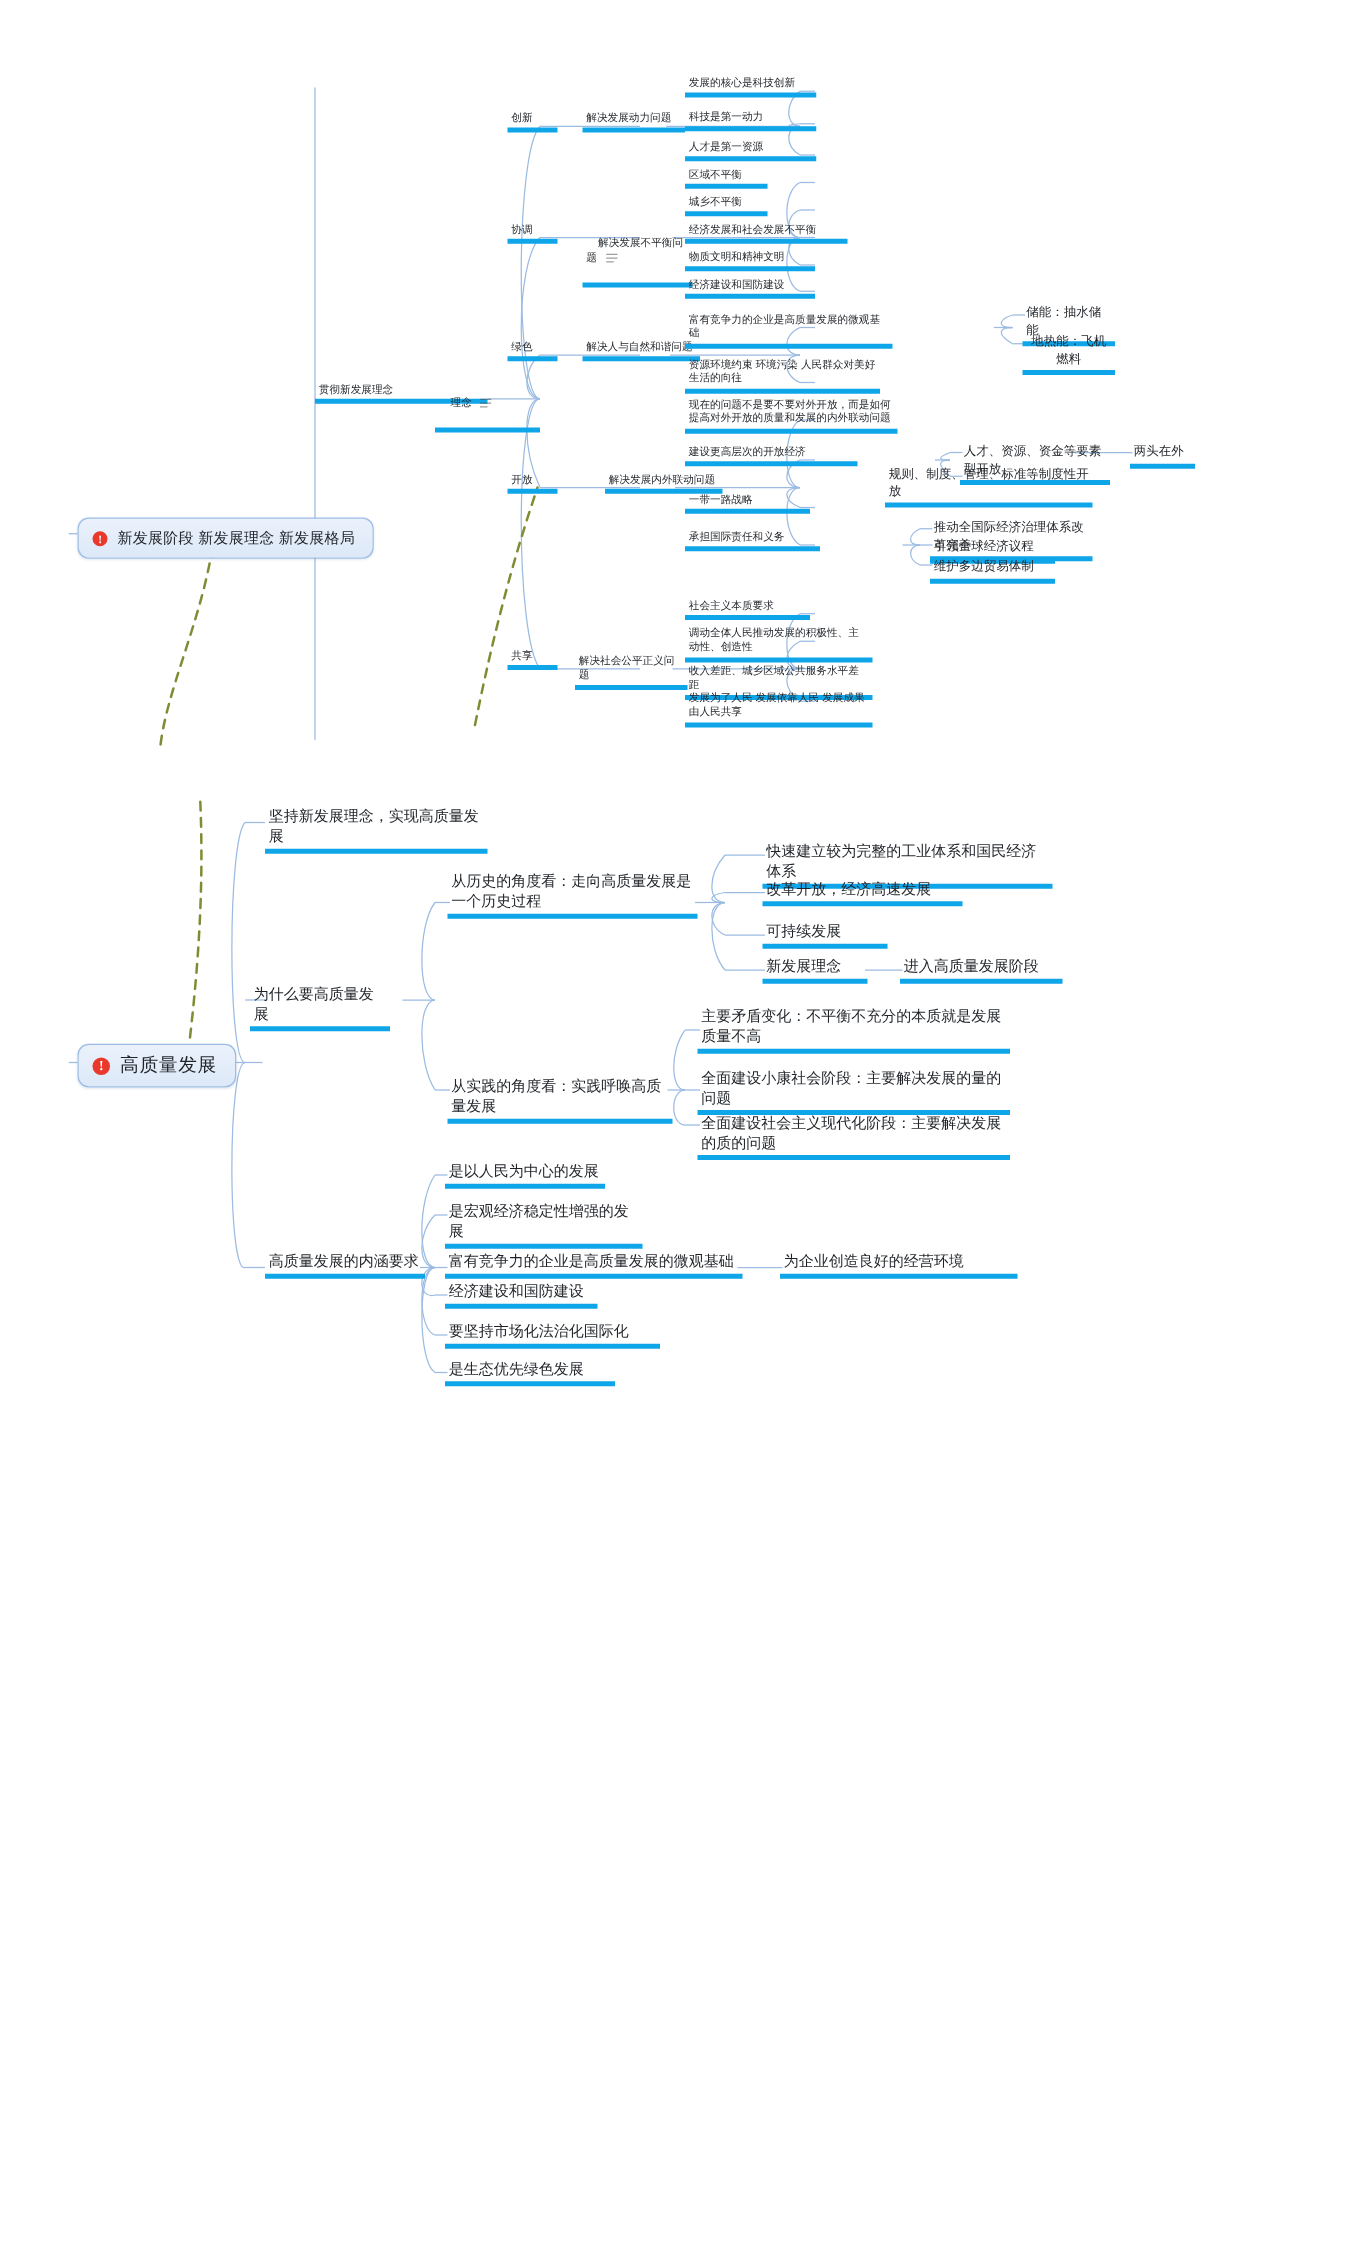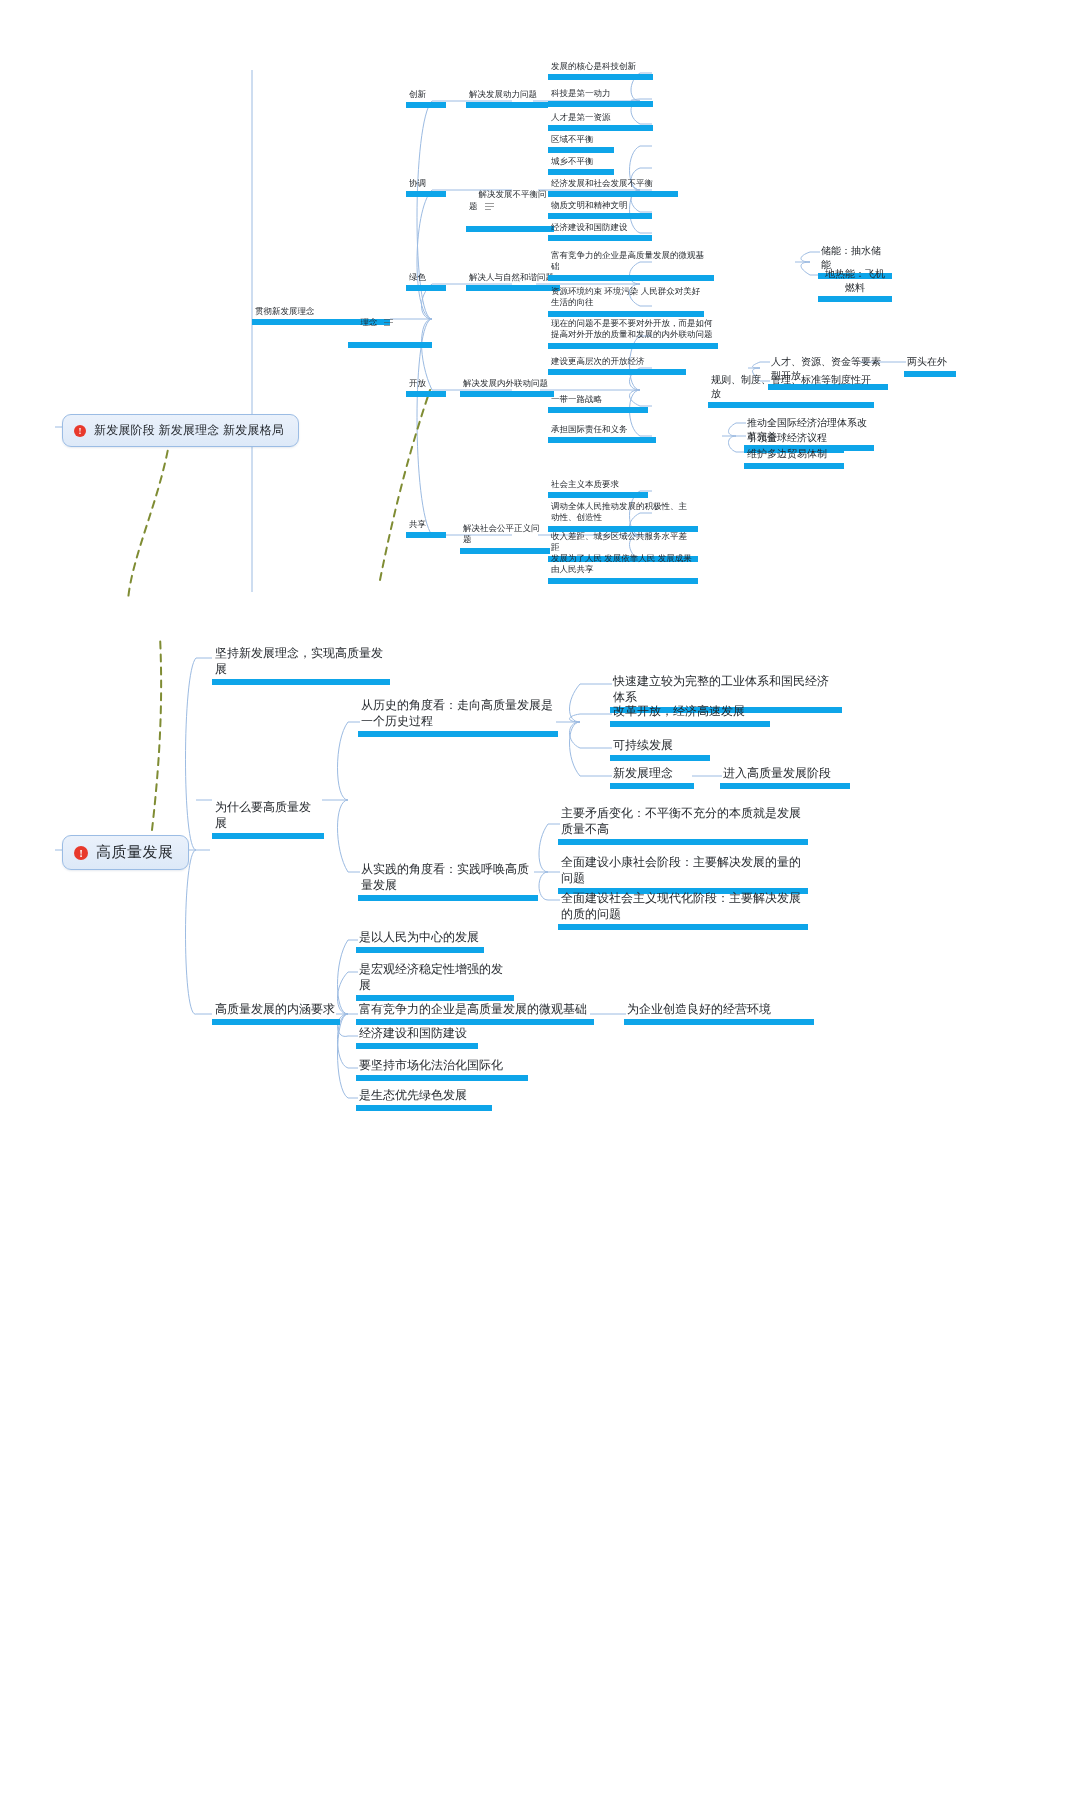--- a/index.html
+++ b/index.html
@@ -15,21 +15,21 @@
   .node{
     position:absolute;
     box-sizing:border-box;
     line-height:1.35;
     white-space:pre-wrap;
     color:#1f2328;
   }
   
   .node.plain{
     padding:1px 3px 2px 3px;
-    border-bottom:6px solid #0ea5e9;
+    border-bottom:4px solid #0ea5e9;
     text-align:left;
   }
 
   
   .root{
     position:absolute;
     box-sizing:border-box;
     display:flex;align-items:center;gap:8px;
     background:linear-gradient(180deg,#eaf1fb 0%,#dde9f8 100%);
     border:1px solid #9bbce4;
@@ -250,21 +250,21 @@
   <div class="node plain fs8" style="left:548px;top:221px;width:104px;">经济建设和国防建设</div>
 
   <div class="node plain fs8" style="left:406px;top:271px;width:40px;">绿色</div>
   <div class="node plain fs8" style="left:466px;top:271px;width:94px;">解决人与自然和谐问题</div>
   <div class="node plain fs8" style="left:548px;top:249px;width:166px;">富有竞争力的企业是高质量发展的微观基础</div>
   <div class="node plain fs8" style="left:548px;top:285px;width:156px;">资源环境约束 环境污染 人民群众对美好生活的向往</div>
   <div class="node plain fs7" style="left:818px;top:243px;width:74px;">储能：抽水储能</div>
   <div class="node plain fs7" style="left:818px;top:266px;width:74px;text-align:center;">地热能：飞机燃料</div>
 
   <div class="node plain fs8" style="left:406px;top:377px;width:40px;">开放</div>
-  <div class="node plain fs8" style="left:460px;top:377px;width:94px;">解决发展内外联动问题</div>
+  <div class="node plain fs8" style="left:484px;top:377px;width:94px;">解决发展内外联动问题</div>
   <div class="node plain fs8" style="left:548px;top:317px;width:170px;">现在的问题不是要不要对外开放，而是如何提高对外开放的质量和发展的内外联动问题</div>
   <div class="node plain fs8" style="left:548px;top:355px;width:138px;">建设更高层次的开放经济</div>
   <div class="node plain fs8" style="left:548px;top:393px;width:100px;">一带一路战略</div>
   <div class="node plain fs8" style="left:548px;top:423px;width:108px;">承担国际责任和义务</div>
   <div class="node plain fs7" style="left:768px;top:354px;width:120px;">人才、资源、资金等要素型开放</div>
   <div class="node plain fs7" style="left:708px;top:372px;width:166px;">规则、制度、管理、标准等制度性开放</div>
   <div class="node plain fs7" style="left:904px;top:354px;width:52px;">两头在外</div>
   <div class="node plain fs7" style="left:744px;top:415px;width:130px;">推动全国际经济治理体系改革完善</div>
   <div class="node plain fs7" style="left:744px;top:430px;width:100px;">引领全球经济议程</div>
   <div class="node plain fs7" style="left:744px;top:446px;width:100px;">维护多边贸易体制</div>
@@ -276,21 +276,21 @@
   <div class="node plain fs8" style="left:548px;top:530px;width:150px;">收入差距、城乡区域公共服务水平差距</div>
   <div class="node plain fs8" style="left:548px;top:552px;width:150px;">发展为了人民 发展依靠人民 发展成果由人民共享</div>
 
   <div class="root" style="left:62px;top:835px;">
     <span class="excl">!</span>
     <span class="lbl">高质量发展</span>
   </div>
 
   <div class="node plain fs12" style="left:212px;top:644px;width:178px;">坚持新发展理念，实现高质量发展</div>
 
-  <div class="node plain fs12" style="left:212px;top:786px;width:112px;margin-top:12px;">为什么要高质量发展</div>
+  <div class="node plain fs12" style="left:200px;top:786px;width:112px;">为什么要高质量发展</div>
 
   <div class="node plain fs12" style="left:358px;top:696px;width:200px;">从历史的角度看：走向高质量发展是一个历史过程</div>
   <div class="node plain fs12" style="left:610px;top:672px;width:232px;">快速建立较为完整的工业体系和国民经济体系</div>
   <div class="node plain fs12" style="left:610px;top:702px;width:160px;">改革开放，经济高速发展</div>
   <div class="node plain fs12" style="left:610px;top:736px;width:100px;">可持续发展</div>
   <div class="node plain fs12" style="left:610px;top:764px;width:84px;">新发展理念</div>
   <div class="node plain fs12" style="left:720px;top:764px;width:130px;">进入高质量发展阶段</div>
 
   <div class="node plain fs12" style="left:358px;top:860px;width:180px;">从实践的角度看：实践呼唤高质量发展</div>
   <div class="node plain fs12" style="left:558px;top:804px;width:250px;">主要矛盾变化：不平衡不充分的本质就是发展质量不高</div>

